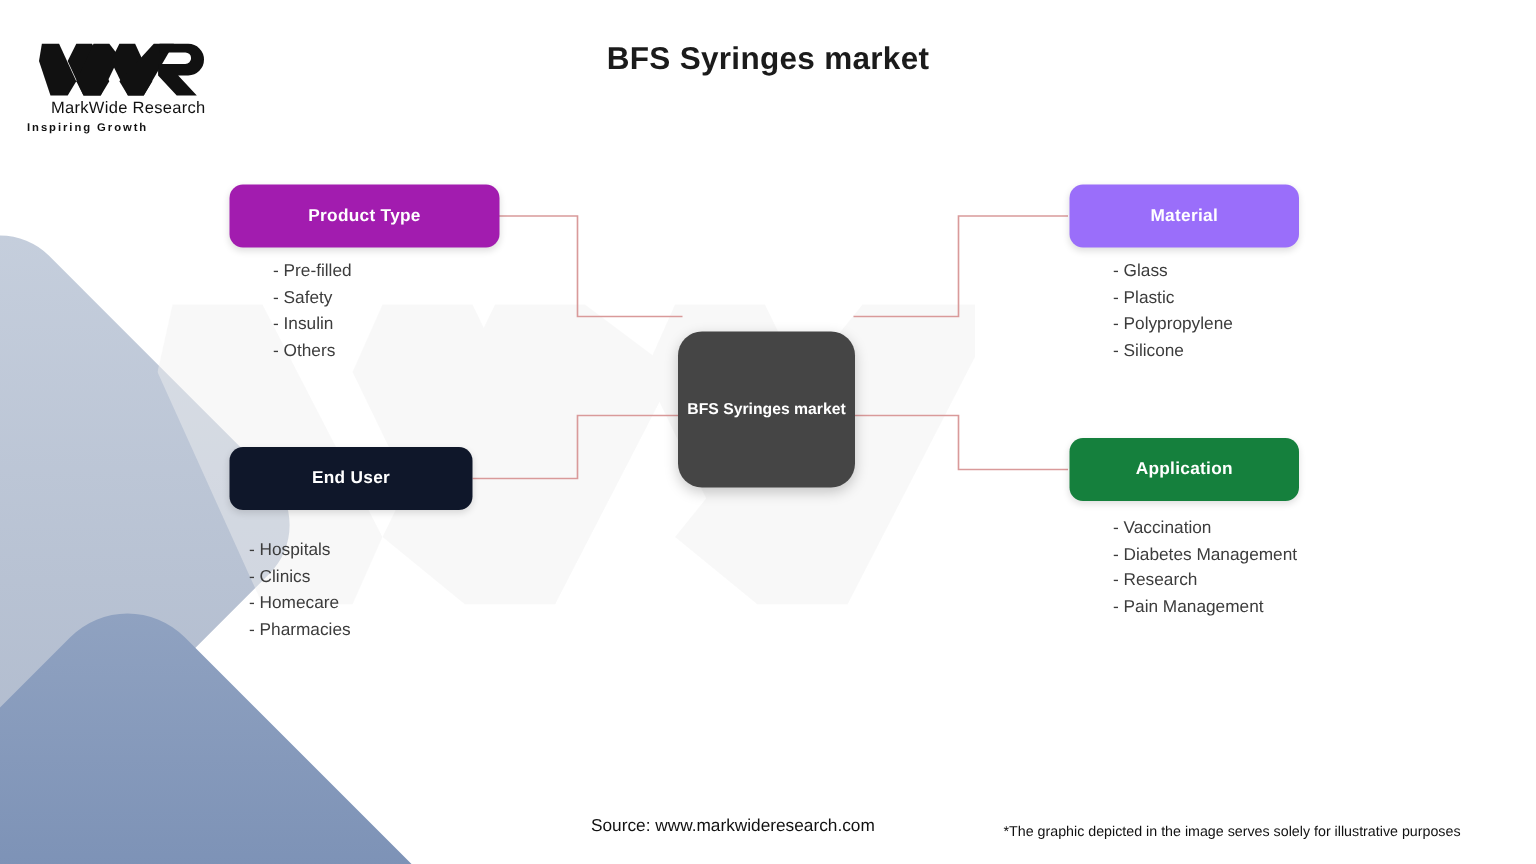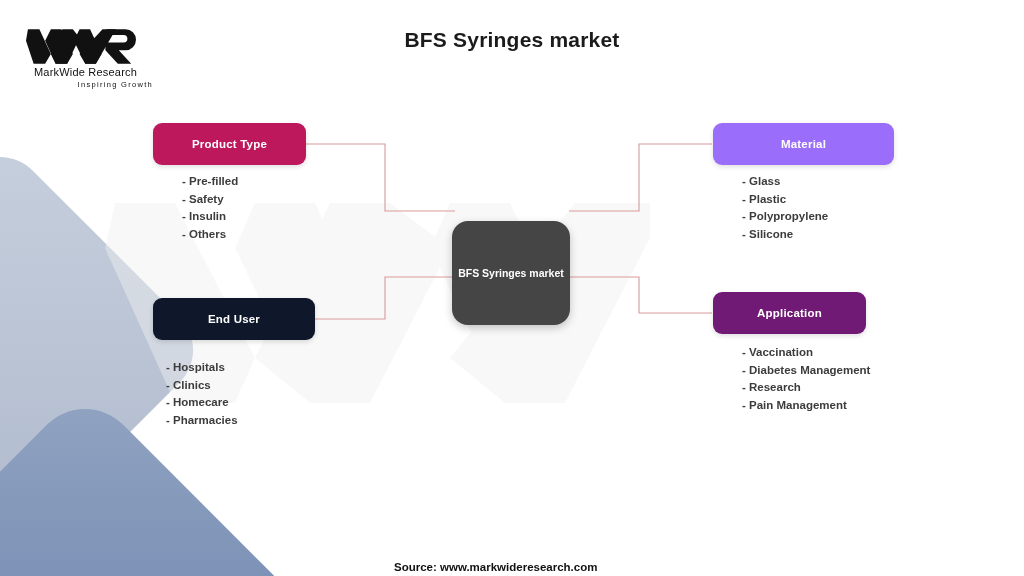--- a/index.html
+++ b/index.html
@@ -30,22 +30,22 @@
   .watermark svg{width:100%;height:100%;display:block;}
 
   
   .logo{position:absolute;left:18px;top:22px;width:135px;z-index:4;}
   .logo-mark{width:110px;height:46px;display:block;margin-left:8px;}
   .logo-name{
     font-size:11px;font-weight:normal;color:#111;letter-spacing:.2px;
     text-align:center;margin-top:-2px;
   }
   .logo-tag{
-    font-size:7.5px;font-weight:normal;color:#111;letter-spacing:1.3px;
-    text-align:right;margin-top:2px;
+    font-size:7.5px;font-weight:bold;color:#111;letter-spacing:1.3px;
+    text-align:left;margin-top:2px;
   }
 
   
   .title{
     position:absolute;left:0;top:28px;width:1024px;text-align:center;
     font-size:21px;font-weight:bold;color:#1b1b1b;letter-spacing:.2px;z-index:4;
   }
 
   
   .connectors{position:absolute;inset:0;z-index:1;pointer-events:none;}
@@ -58,37 +58,37 @@
     box-shadow:0 2px 5px rgba(0,0,0,.13);
   }
   .center-node{
     position:absolute;z-index:3;left:452px;top:221px;width:118px;height:104px;
     background:#454545;border-radius:16px;
     display:flex;align-items:center;justify-content:center;
     color:#ffffff;font-size:10.5px;font-weight:bold;text-align:center;
     box-shadow:0 3px 9px rgba(0,0,0,.22);
   }
 
-  .node-prodtype{left:153px;top:123px;width:153px;height:42px;background:#be185d;}
-  .node-material{left:713px;top:123px;width:181px;height:42px;background:#9a6efa;}
+  .node-prodtype{left:153px;top:123px;width:180px;height:42px;background:#a21caf;}
+  .node-material{left:713px;top:123px;width:153px;height:42px;background:#9a6efa;}
   .node-enduser {left:153px;top:298px;width:162px;height:42px;background:#0f172a;}
-  .node-application{left:713px;top:292px;width:153px;height:42px;background:#701a75;}
+  .node-application{left:713px;top:292px;width:153px;height:42px;background:#15803d;}
 
   
   .list{position:absolute;z-index:3;font-size:11.5px;line-height:17.5px;color:#3c3c3c;}
-  .list div{white-space:nowrap;font-weight:bold;}
+  .list div{white-space:nowrap;}
   .list-prodtype{left:182px;top:173px;}
   .list-material{left:742px;top:173px;}
   .list-enduser {left:166px;top:359px;}
   .list-application{left:742px;top:344px;}
 
   
   .footer-source{
-    position:absolute;left:394px;top:561px;z-index:4;
-    font-size:11.5px;font-weight:bold;color:#111;
+    position:absolute;left:394px;top:545px;z-index:4;
+    font-size:11.5px;font-weight:normal;color:#111;
   }
   .footer-note{
     position:absolute;left:669px;top:549px;z-index:4;
     font-size:9.5px;color:#111;
   }
 </style>
 </head>
 <body>
 
 <div class="canvas">
@@ -168,14 +168,15 @@
   </div>
 
   <div class="list list-application">
     <div>- Vaccination</div>
     <div>- Diabetes Management</div>
     <div>- Research</div>
     <div>- Pain Management</div>
   </div>
 
   <div class="footer-source">Source: www.markwideresearch.com</div>
+  <div class="footer-note">*The graphic depicted in the image serves solely for illustrative purposes</div>
 
 </div>
 
 </body></html>

